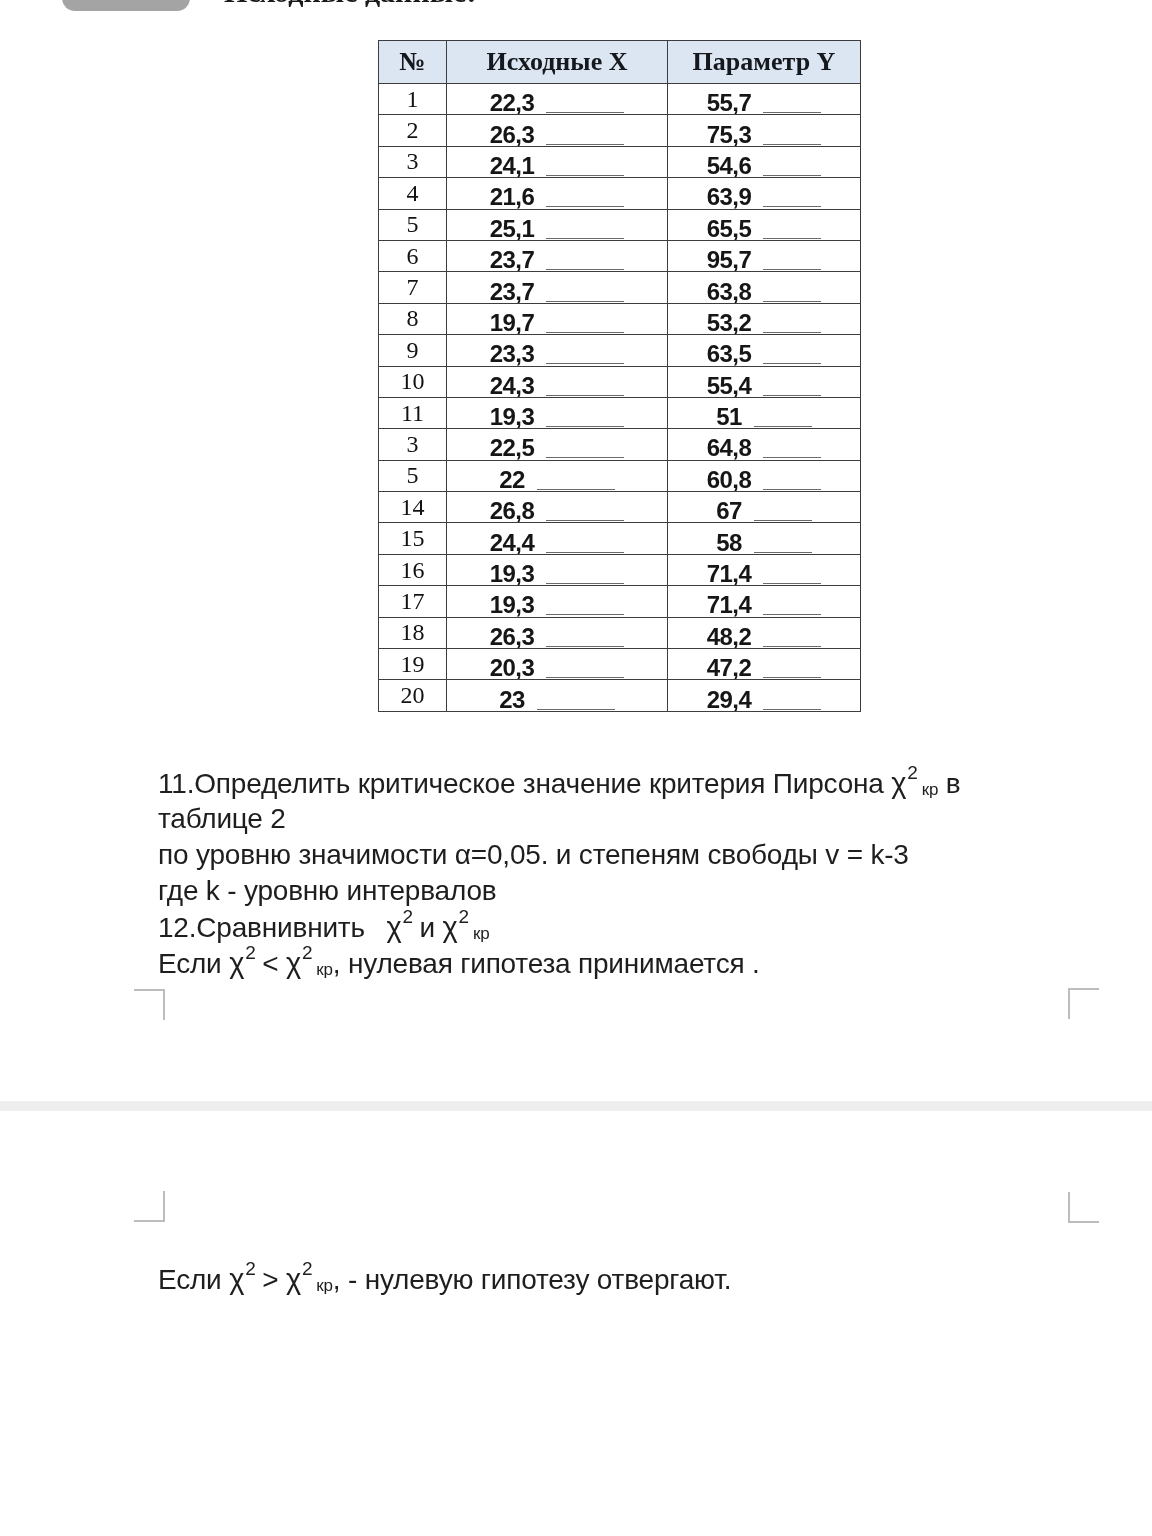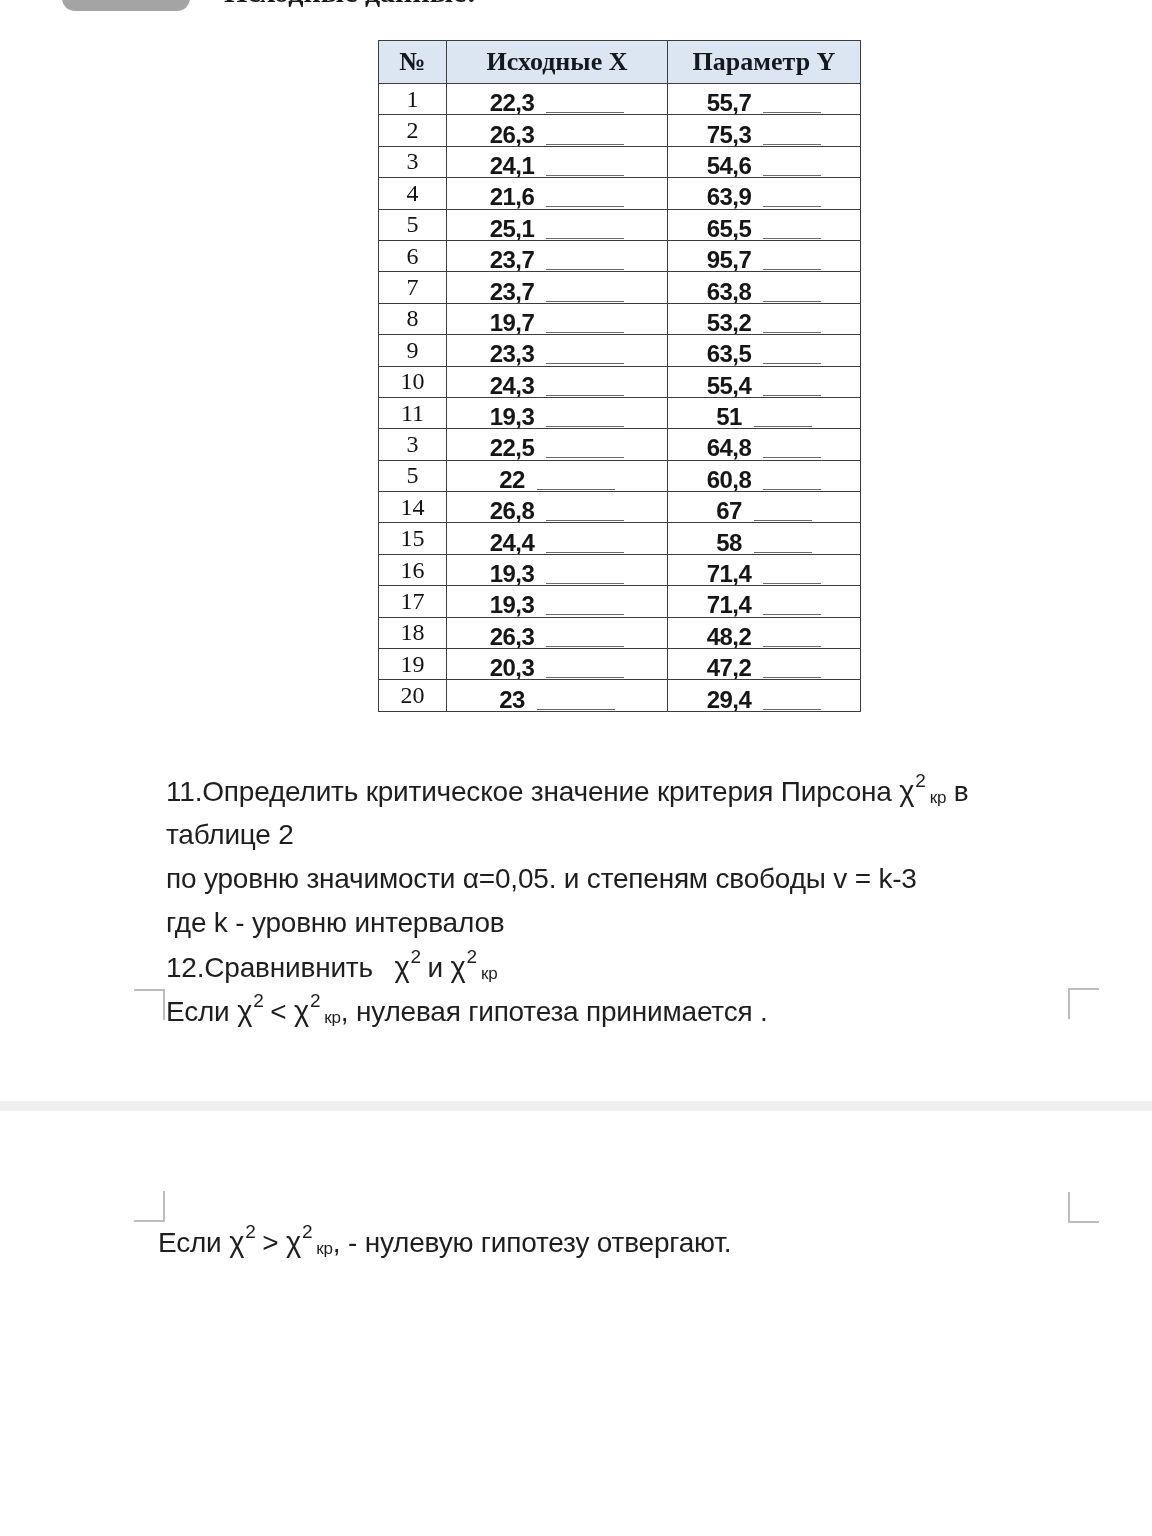--- a/index.html
+++ b/index.html
@@ -43,28 +43,28 @@
     display:inline-block;height:4px;border-bottom:1.6px solid #6a6a6a;
     margin-left:12px;transform:translateY(6px);
   }
   .blank.bx{width:78px;}
   .blank.by{width:58px;}
   
   .text-block{
     position:absolute;left:158px;top:765px;width:880px;
     font-size:28px;line-height:36px;letter-spacing:-0.2px;color:#1e1e1e;
   }
-  .text-block p{margin:8px;height:36px;white-space:nowrap;}
+  .text-block p{margin:0;height:36px;white-space:nowrap;}
   .formula{white-space:nowrap;}
   .formula .chi{font-size:29px;}
   .formula sup{font-size:19px;position:relative;top:-4px;left:1px;vertical-align:super;line-height:0;}
   .formula .kr{font-size:17px;margin-left:5px;position:relative;top:2px;}
   .gap-before{margin-left:14px;}
   .bottom-line{
-    position:absolute;left:158px;top:1224px;width:880px;
+    position:absolute;left:158px;top:1261px;width:880px;
     font-size:28px;line-height:36px;letter-spacing:-0.2px;color:#1e1e1e;white-space:nowrap;
   }
   
   .page-band{position:absolute;left:0;top:1101px;width:1152px;height:10px;background:#eeeeee;}
   
   .corner{position:absolute;width:29px;height:29px;}
   .c-tl{left:134px;top:989px;border-top:2px solid #bdbdbd;border-right:2px solid #bdbdbd;}
   .c-tr{left:1068px;top:988px;border-top:2px solid #bdbdbd;border-left:2px solid #bdbdbd;}
   .c-bl{left:134px;top:1191px;border-bottom:2px solid #bdbdbd;border-right:2px solid #bdbdbd;}
   .c-br{left:1068px;top:1192px;border-bottom:2px solid #bdbdbd;border-left:2px solid #bdbdbd;}

